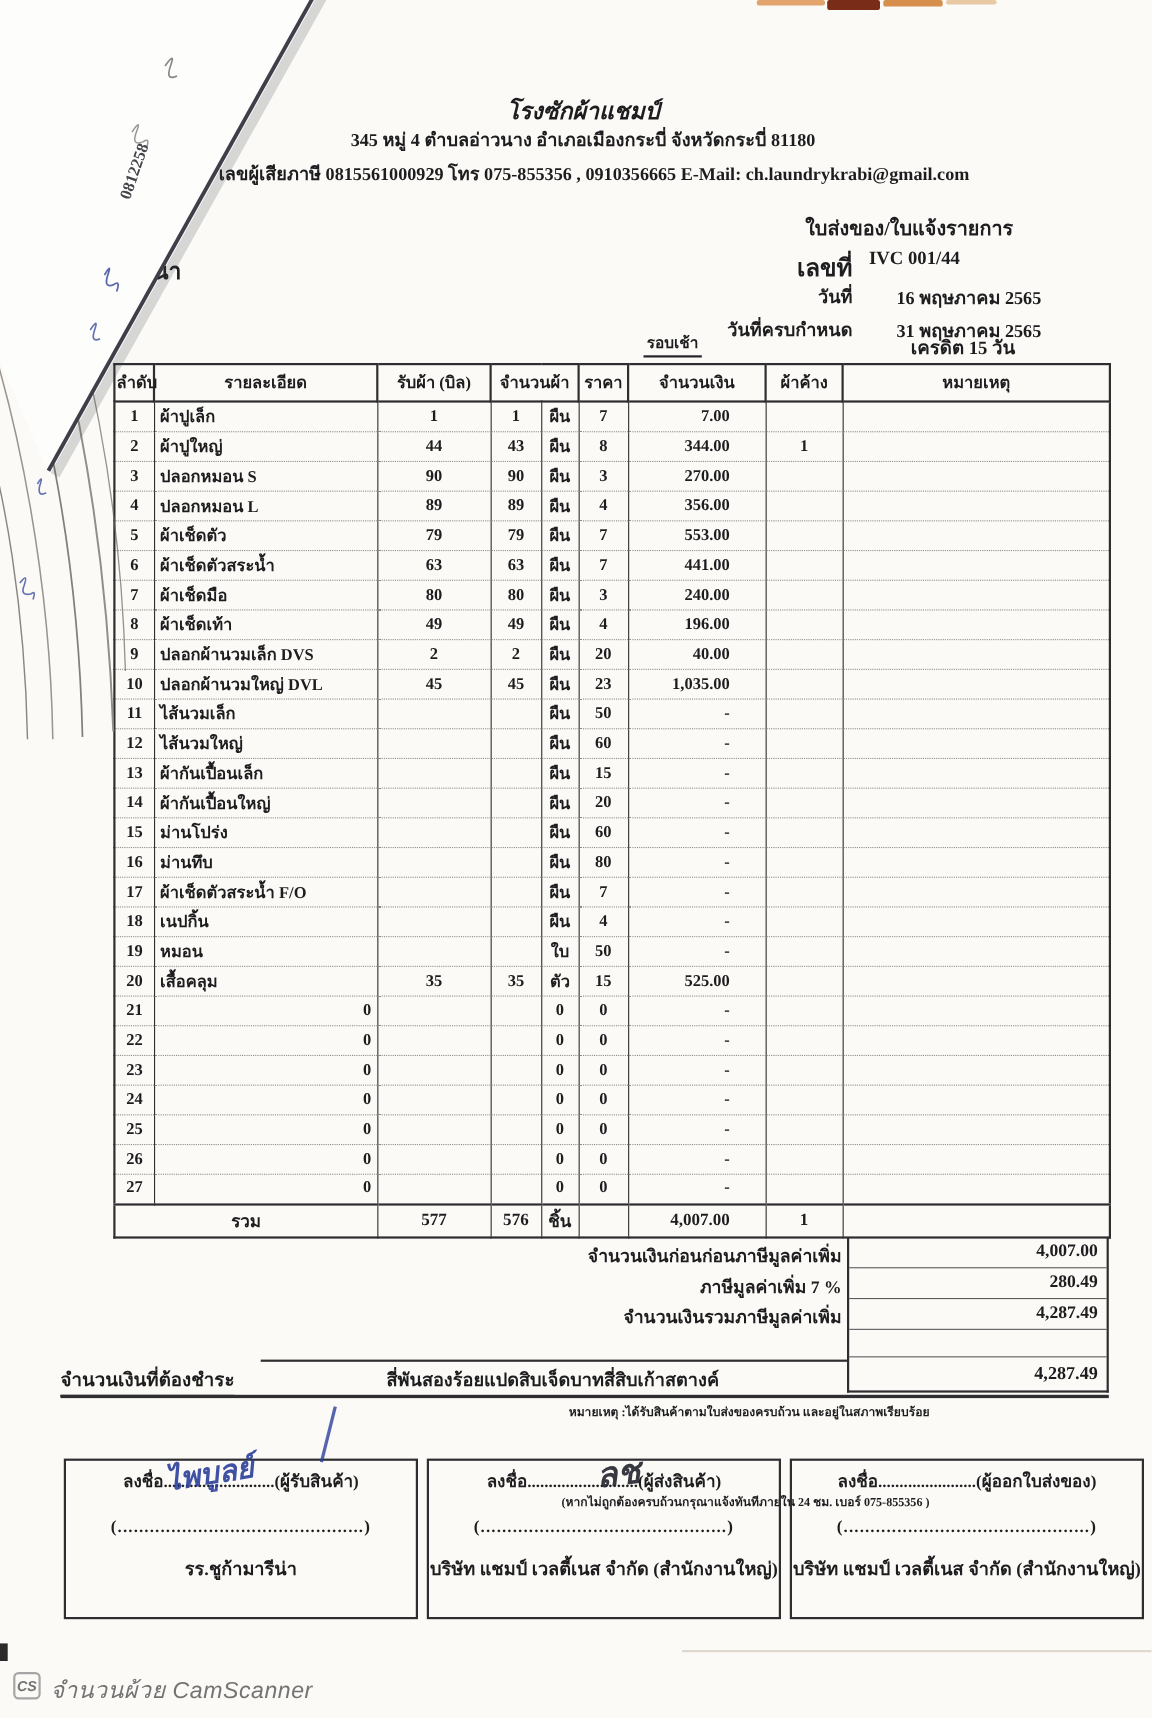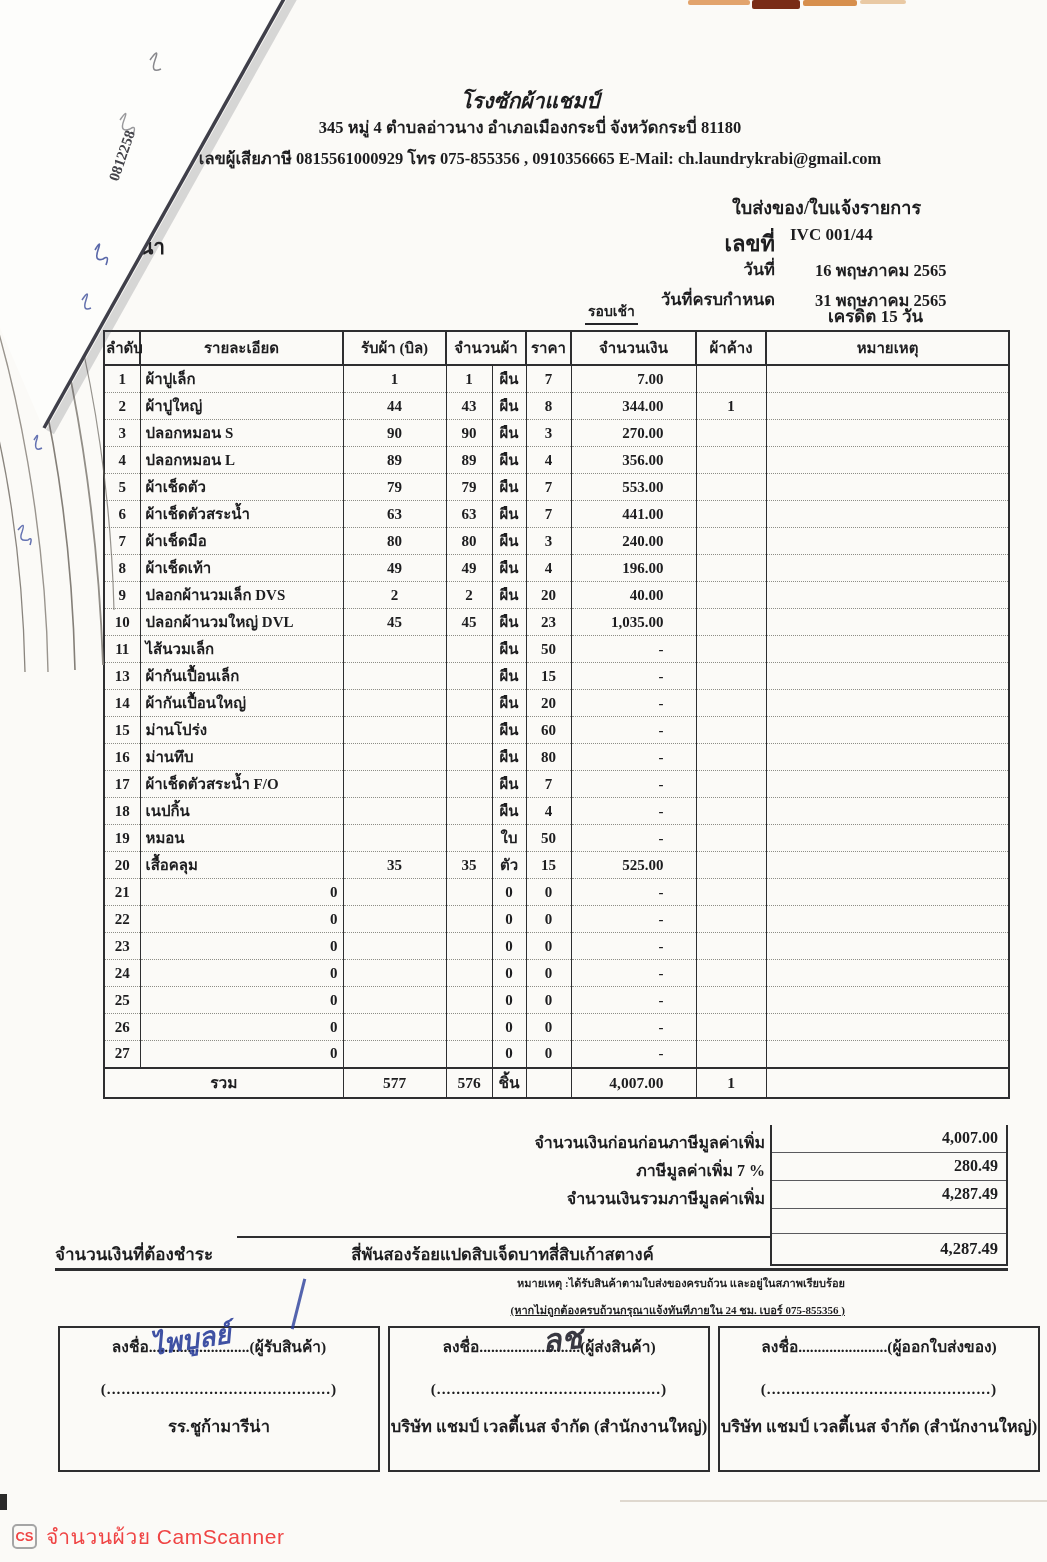--- a/index.html
+++ b/index.html
@@ -60,21 +60,21 @@
   .sig .l1 { margin-top:6px; font-size:15.5px; }
   .sig .l2 { margin-top:21px; font-size:15.5px; letter-spacing:1px; }
   .sig .l3 { margin-top:15px; font-size:16.5px; }
   .handsig { position:absolute; z-index:4; font-style:italic; }
 
   
   .frag { position:absolute; z-index:2; border-radius:2px; }
   svg.layer { position:absolute; }
 
   
-  .cam { position:absolute; left:12px; top:1520px; z-index:3; display:flex; align-items:center; color:#ef4444; font-family:"Liberation Sans","DejaVu Sans",sans-serif; font-weight:normal; }
+  .cam { position:absolute; left:12px; top:1520px; z-index:3; display:flex; align-items:flex-start; color:#737373; font-family:"Liberation Sans","DejaVu Sans",sans-serif; font-weight:normal;font-style:italic; }
   .cam .logo { display:inline-flex; align-items:center; justify-content:center; width:25px; height:25px; border:2.5px solid #a5a5a5; border-radius:5px; font-size:13px; font-weight:bold; margin-right:9px; }
   .cam .txt { font-size:21px; letter-spacing:0.5px; }
 </style>
 </head>
 <body>
 
 <div class="frag" style="left:688px; top:0; width:62px; height:5px; background:#e2a36c;"></div>
 <div class="frag" style="left:752px; top:0; width:48px; height:9px; background:#792c17;"></div>
 <div class="frag" style="left:803px; top:0; width:54px; height:6px; background:#d78f4d;"></div>
 <div class="frag" style="left:860px; top:0; width:46px; height:4px; background:#e9c9a4;"></div>
@@ -251,20 +251,31 @@
         <td class="name">ไส้นวมเล็ก</td>
         <td class="ctr"></td>
         <td class="ctr"></td>
         <td class="ctr">ผืน</td>
         <td class="ctr">50</td>
         <td class="amt">-</td>
         <td class="ctr"></td>
         <td></td>
       </tr>
       <tr>
+        <td class="ctr">12</td>
+        <td class="name">ไส้นวมใหญ่</td>
+        <td class="ctr"></td>
+        <td class="ctr"></td>
+        <td class="ctr">ผืน</td>
+        <td class="ctr">60</td>
+        <td class="amt">-</td>
+        <td class="ctr"></td>
+        <td></td>
+      </tr>
+      <tr>
         <td class="ctr">13</td>
         <td class="name">ผ้ากันเปื้อนเล็ก</td>
         <td class="ctr"></td>
         <td class="ctr"></td>
         <td class="ctr">ผืน</td>
         <td class="ctr">15</td>
         <td class="amt">-</td>
         <td class="ctr"></td>
         <td></td>
       </tr>
@@ -447,21 +458,21 @@
   <div class="v">280.49</div>
   <div class="v">4,287.49</div>
   <div class="due">4,287.49</div>
 </div>
 <div class="hline" style="left:237px; top:1236px; width:533px; height:2px;"></div>
 <div class="due-label">จำนวนเงินที่ต้องชำระ</div>
 <div class="amount-words">สี่พันสองร้อยแปดสิบเจ็ดบาทสี่สิบเก้าสตางค์</div>
 <div class="hline" style="left:55px; top:1268px; width:953px; height:2.5px;"></div>
 
 <div class="note-line" style="top:1274px;">หมายเหตุ :ได้รับสินค้าตามใบส่งของครบถ้วน และอยู่ในสภาพเรียบร้อย</div>
-<div class="note-line" style="top:1301px;text-decoration:underline;">(หากไม่ถูกต้องครบถ้วนกรุณาแจ้งทันทีภายใน 24 ชม. เบอร์ 075-855356 )</div>
+<div class="note-line" style="top:1356px;">(หากไม่ถูกต้องครบถ้วนกรุณาแจ้งทันทีภายใน 24 ชม. เบอร์ 075-855356 )</div>
 
 <div class="sig" style="left:58px;">
   <div class="l1">ลงชื่อ..........................(ผู้รับสินค้า)</div>
   <div class="l2">(..............................................)</div>
   <div class="l3">รร.ชูก้ามารีน่า</div>
 </div>
 <div class="sig" style="left:388px;">
   <div class="l1">ลงชื่อ..........................(ผู้ส่งสินค้า)</div>
   <div class="l2">(..............................................)</div>
   <div class="l3">บริษัท แชมป์ เวลตี้เนส จำกัด (สำนักงานใหญ่)</div>

